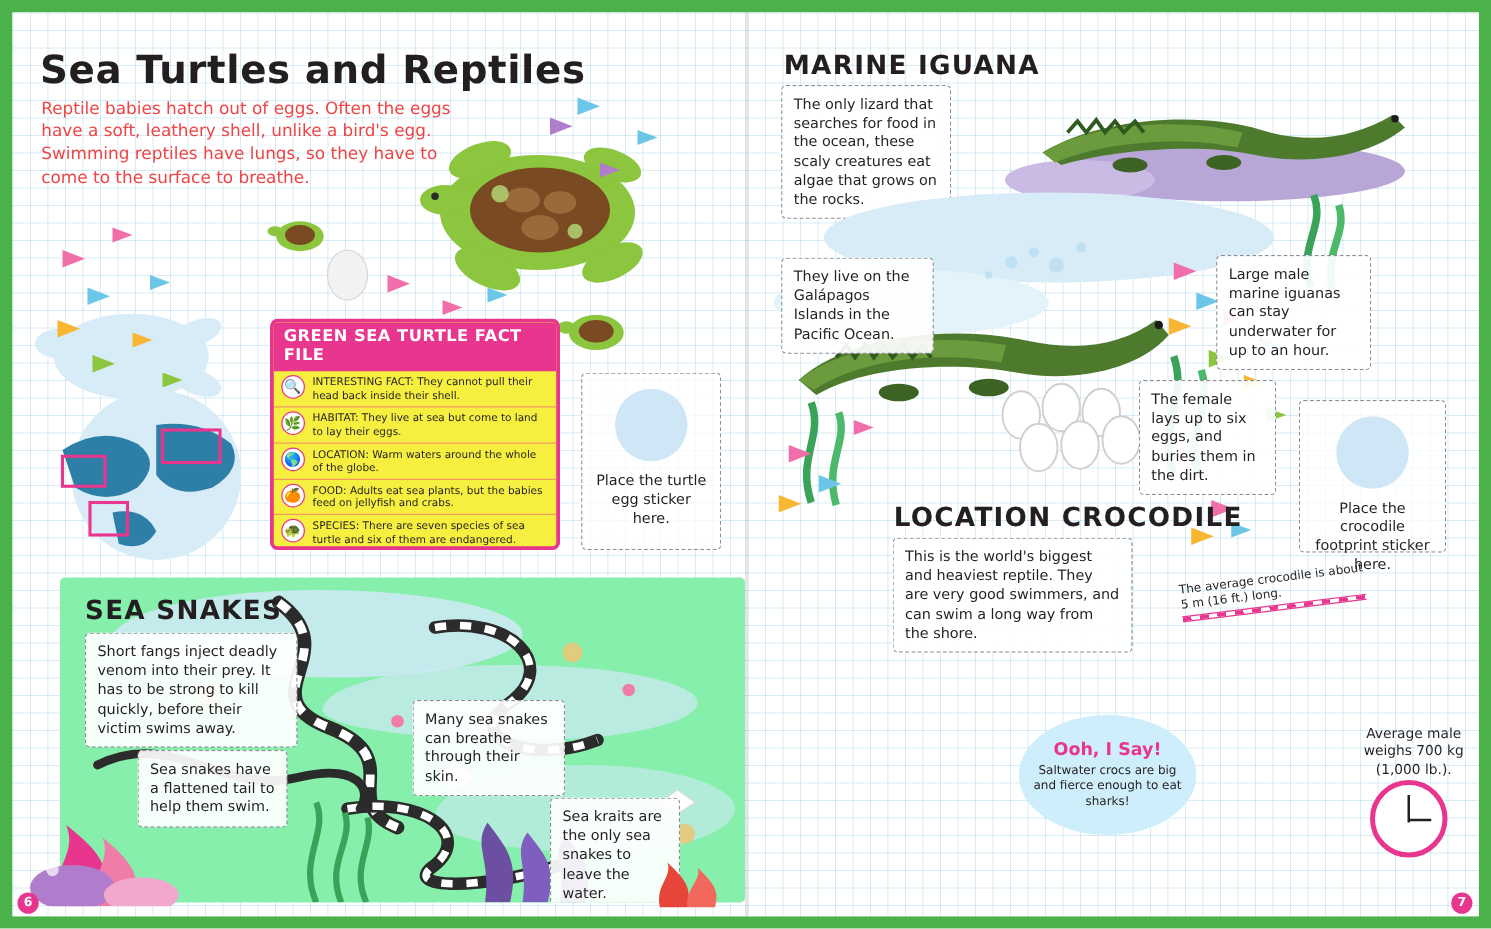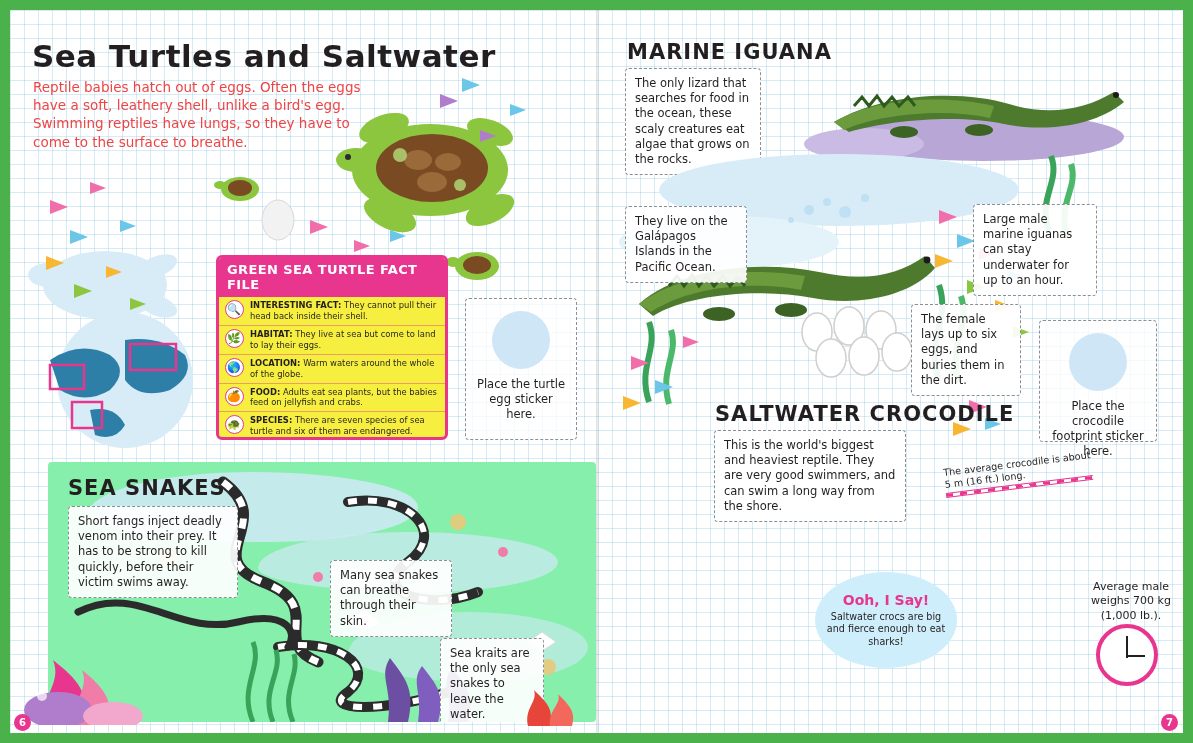--- a/index.html
+++ b/index.html
@@ -125,21 +125,21 @@
     flex: 0 0 auto;
     width: 19px; height: 19px;
     border-radius: 50%;
     border: 1.5px solid #e8368f;
     background: #ffffff;
     display: flex; align-items: center; justify-content: center;
     font-size: 11px;
     line-height: 1;
   }
   .fact-text { font-size: 8.4px; line-height: 1.3; color: #231f20; }
-  .fact-label { font-weight: bold; }
+  .fact-label { font-weight: normal; }
 
   
   .panel-snakes {
     position: absolute;
     left: 38px; top: 452px;
     width: 548px; height: 260px;
     background: #86efac;
     border-radius: 4px;
     overflow: hidden;
   }
@@ -232,21 +232,21 @@
 </style>
 </head>
 <body>
 
 <div id="page">
   <div class="green-frame"></div>
   <div class="grid-paper"></div>
 
   <div class="page-left">
 
-    <h1 class="title abs" style="left:22px; top:28px;">Sea Turtles and Saltwater</h1>
+    <h1 class="title abs" style="left:22px; top:28px;">Sea Turtles and Reptiles</h1>
 
     <div class="body-text abs" style="left:23px; top:68px; width:330px;">Reptile babies hatch out of eggs. Often the eggs have a soft, leathery shell, unlike a bird's egg. Swimming reptiles have lungs, so they have to come to the surface to breathe.</div>
 
     <svg class="abs" style="left:0px; top:60px;" width="586" height="390">
 
       <ellipse cx="95" cy="215" rx="62" ry="34" fill="#d8ecf8"></ellipse>
       <ellipse cx="38" cy="205" rx="20" ry="12" fill="#d8ecf8"></ellipse>
       <ellipse cx="148" cy="196" rx="20" ry="10" fill="#d8ecf8" transform="rotate(-20 148 196)"></ellipse>
       <ellipse cx="148" cy="236" rx="20" ry="10" fill="#d8ecf8" transform="rotate(20 148 236)"></ellipse>
 
@@ -399,20 +399,21 @@
           </g>
 
         <path d="M340,260 C345,225 330,215 342,196 C356,215 368,226 360,260 Z" fill="#6c4ea3"></path>
         <path d="M370,260 C375,230 362,220 374,204 C388,222 398,232 390,260 Z" fill="#7f5ec0"></path>
         <path d="M400,260 C405,232 392,222 404,206 C418,224 428,234 420,260 Z" fill="#5f3f96"></path>
       </svg>
 
       <h2 class="title abs" style="left:20px; top:14px;">SEA SNAKES</h2>
       <div class="callout" style="left:20px; top:44px; width:170px;">Short fangs inject deadly venom into their prey. It has to be strong to kill quickly, before their victim swims away.</div>
       <div class="callout" style="left:282px; top:98px; width:122px;">Many sea snakes can breathe through their skin.</div>
+      <div class="callout" style="left:62px; top:138px; width:120px;">Sea snakes have a flattened tail to help them swim.</div>
       <div class="callout" style="left:392px; top:176px; width:104px;">Sea kraits are the only sea snakes to leave the water.</div>
     </div>
 
     <svg class="abs" style="left:8px; top:590px;" width="140" height="125">
       <path d="M30,125 C20,95 45,85 35,60 C60,80 72,92 66,125 Z" fill="#e8368f"></path>
       <path d="M60,125 C52,100 72,90 64,70 C86,88 96,100 90,125 Z" fill="#f07ca8"></path>
       <ellipse cx="40" cy="110" rx="34" ry="18" fill="#b07ccc"></ellipse>
       <ellipse cx="95" cy="116" rx="30" ry="14" fill="#f2a8cd"></ellipse>
       <circle cx="24" cy="96" r="5" fill="#ffffff" opacity=".7"></circle>
     </svg>
@@ -510,21 +511,21 @@
 
     <div class="callout" style="left:26px; top:196px; width:122px;">They live on the Galápagos Islands in the Pacific Ocean.</div>
     <div class="callout" style="left:312px; top:294px; width:110px;">The female lays up to six eggs, and buries them in the dirt.</div>
     <div class="callout" style="left:374px; top:194px; width:124px;">Large male marine iguanas can stay underwater for up to an hour.</div>
 
     <div class="sticker-box" style="left:440px; top:310px; width:118px; height:122px;">
       <div class="sticker-circle"></div>
       <div style="padding:0 8px;">Place the crocodile footprint sticker here.</div>
     </div>
 
-    <h2 class="title abs" style="left:116px; top:392px;">SALTWATER CROCODILE</h2>
+    <h2 class="title abs" style="left:116px; top:392px;">LOCATION CROCODILE</h2>
     <div class="callout" style="left:115px; top:420px; width:192px;">This is the world's biggest and heaviest reptile. They are very good swimmers, and can swim a long way from the shore.</div>
 
     <div class="ribbon-note" style="left:345px; top:10px; position:absolute; top:448px; left:345px;">
       <div>The average crocodile is about 5 m (16 ft.) long.</div>
       <div class="ribbon-rule"></div>
     </div>
 
     <div class="ooh-bubble" style="left:216px; top:562px;">
       <div class="ooh-title">Ooh, I Say!</div>
       <div class="ooh-text">Saltwater crocs are big and fierce enough to eat sharks!</div>

